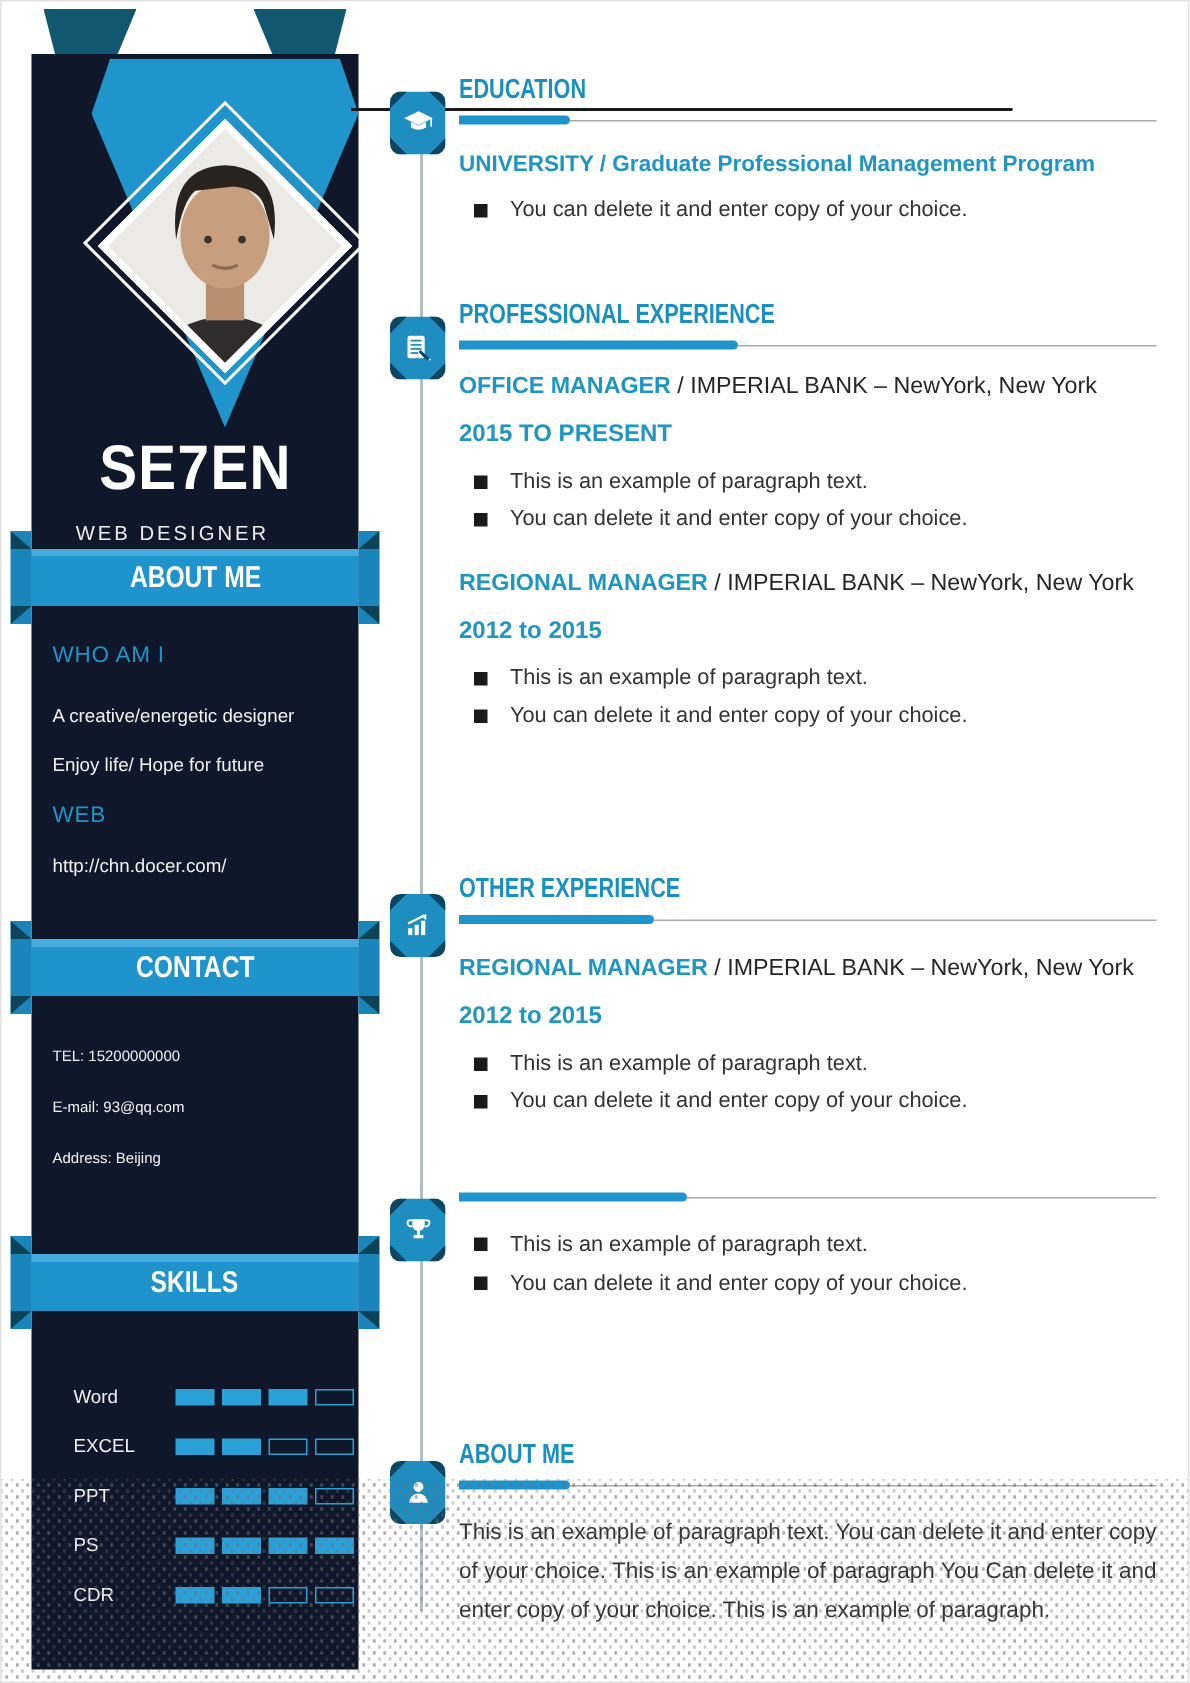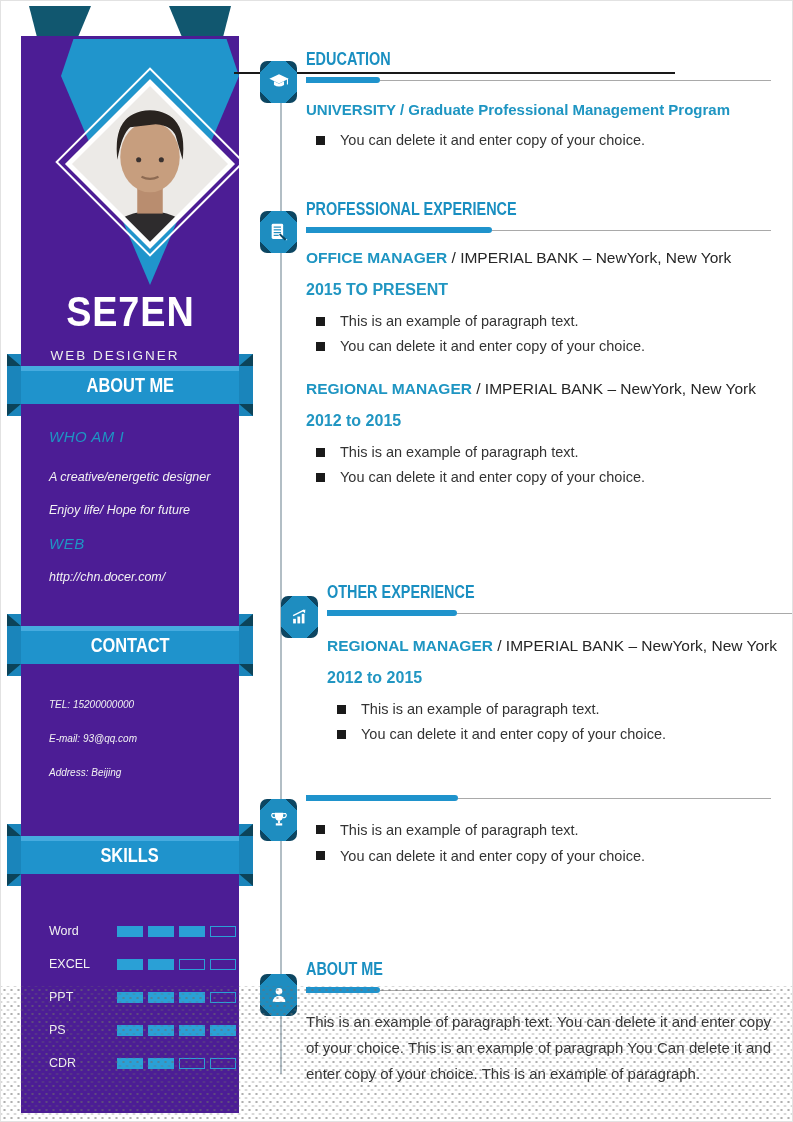--- a/index.html
+++ b/index.html
@@ -8,21 +8,21 @@
     position:relative; width:793px; height:1122px; margin:0 auto;
     background:#ffffff; overflow:hidden;
     font-family:"Liberation Sans", sans-serif; color:#2f2f2f;
     border:1px solid #e2e2e2;
   }
   
   .cond { display:inline-block; transform:scaleX(.78); transform-origin:0 50%; white-space:nowrap; font-weight:bold; }
   .cond-c { display:inline-block; transform:scaleX(.82); transform-origin:50% 50%; white-space:nowrap; font-weight:bold; }
 
   
-  .sidebar { position:absolute; left:20px; top:35px; width:218px; height:1077px; background:#4c1d95; z-index:2; }
+  .sidebar { position:absolute; left:20px; top:35px; width:218px; height:1077px; background:#0f172a; z-index:2; }
   .tri-teal { position:absolute; top:5px; width:62px; height:92px; background:#11576f; z-index:1; }
   .tri-teal.l { left:28px; clip-path:polygon(0 0,100% 0,38% 100%); }
   .tri-teal.r { left:168px; clip-path:polygon(0 0,100% 0,62% 100%); }
   .tri-blue { position:absolute; left:60px; top:3px; width:178px; height:246px; background:#2095cc; z-index:3;
     clip-path:polygon(7% 0,93% 0,100% 15%,50% 100%,0 15%); }
   .diamond-outline { position:absolute; left:62px; top:59px; width:134px; height:134px;
     border:2px solid #ffffff; transform:rotate(45deg); z-index:4; }
   .diamond-photo { position:absolute; left:69px; top:68px; width:120px; height:120px;
     border:5px solid #ffffff; transform:rotate(45deg); overflow:hidden; background:#eceae7; z-index:5; }
   .diamond-photo .inner { position:absolute; left:-25px; top:-25px; width:170px; height:170px; transform:rotate(-45deg); }
@@ -38,21 +38,21 @@
     display:flex; align-items:center; justify-content:center; color:#fff; font-size:20px; }
   .wing { position:absolute; width:14px; top:-12px; bottom:-12px; background:#1a85bb; }
   .wing.l { left:-14px; } .wing.r { right:-14px; }
   .wing::before, .wing::after { content:""; position:absolute; left:0; right:0; height:12px; background:#0c4359; }
   .wing::before { top:0; } .wing::after { bottom:0; }
   .wing.l::before { clip-path:polygon(0 0,100% 100%,0 100%); }
   .wing.l::after  { clip-path:polygon(0 100%,100% 0,0 0); }
   .wing.r::before { clip-path:polygon(100% 0,0 100%,100% 100%); }
   .wing.r::after  { clip-path:polygon(100% 100%,0 0,100% 0); }
 
-  .s-line { position:absolute; left:28px; color:#f2f2f2; font-size:12.5px; z-index:6;font-style:italic; }
+  .s-line { position:absolute; left:14px; color:#f2f2f2; font-size:12.5px; z-index:6; }
   .s-label { color:#1e95c4; font-size:15px; letter-spacing:.5px; }
   .s-contact { font-size:10px; }
 
   .skill-row { position:absolute; left:28px; height:14px; display:flex; align-items:center; z-index:6; }
   .skill-label { width:46px; color:#f2f2f2; font-size:12.5px; }
   .skill-cells { display:flex; gap:5px; margin-left:22px; }
   .skill-cell { width:26px; height:11px; }
   .skill-cell.filled { background:#2aa0d6; }
   .skill-cell.empty  { border:1px solid #2aa0d6; background:transparent; }
 
@@ -273,21 +273,21 @@
           <span class="sq"></span>
           <span>This is an example of paragraph text.</span>
         </li>
       <li>
           <span class="sq"></span>
           <span>You can delete it and enter copy of your choice.</span>
         </li>
     </ul>
   </div>
 
-  <div class="msection" style="top:581px;margin-left:21px;">
+  <div class="msection" style="top:581px;">
     <div class="ticon" style="top:14px;">
       <svg viewBox="0 0 24 24">
         <rect x="4.5" y="14" width="3" height="5" fill="#ffffff"></rect>
         <rect x="9.2" y="11.5" width="3" height="7.5" fill="#ffffff"></rect>
         <rect x="13.9" y="8.5" width="3" height="10.5" fill="#ffffff"></rect>
         <path d="M4.5 10.5 L16.5 4.5" stroke="#ffffff" stroke-width="1.6" fill="none"></path>
         <path d="M17.8 3.8 L17.5 8 L14 5.3 Z" fill="#ffffff"></path>
       </svg>
     </div>
     <h2><span class="cond">OTHER EXPERIENCE</span></h2>

